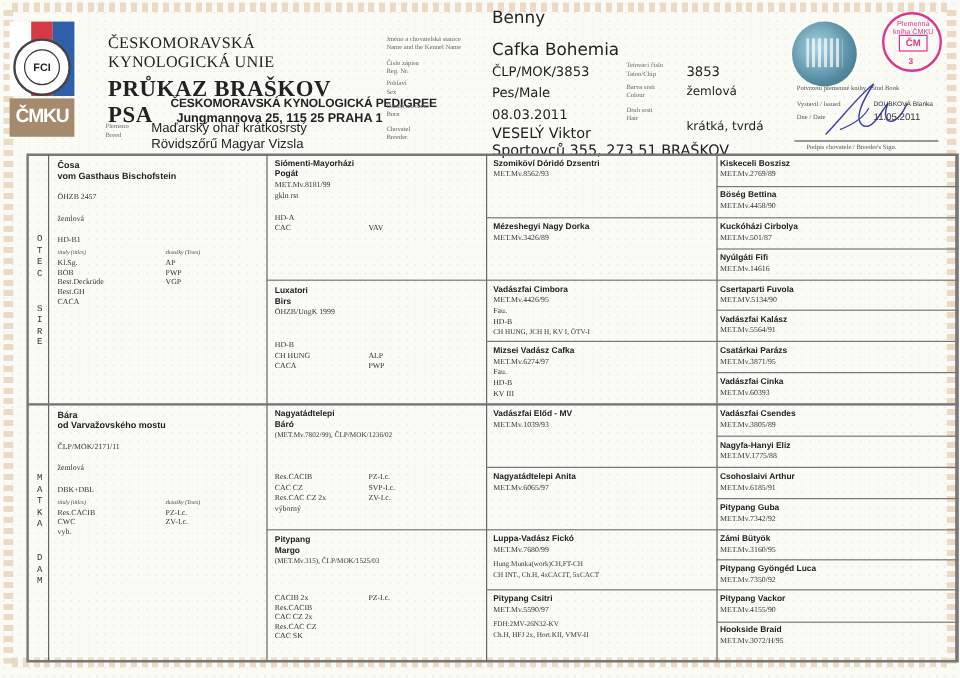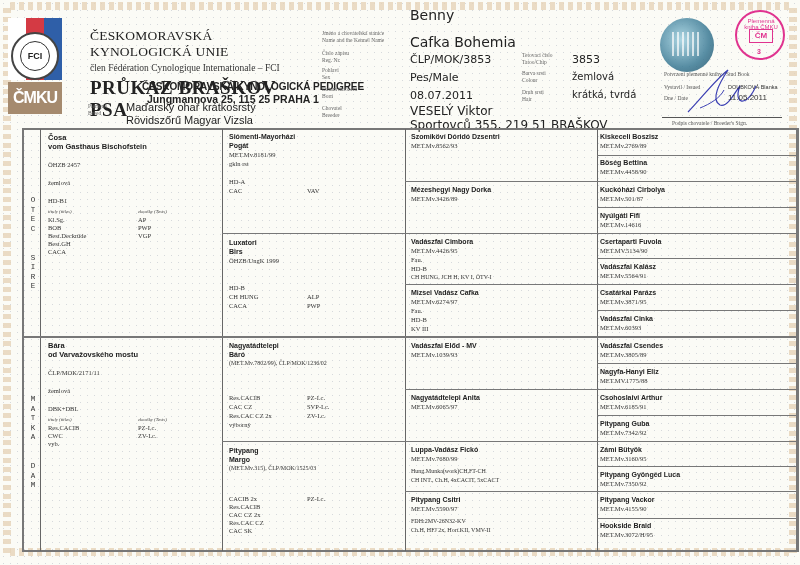--- a/index.html
+++ b/index.html
@@ -111,21 +111,20 @@
   <div class="stripe-red"></div>
   <div class="stripe-blue"></div>
   <div class="fci-circle">
     <div class="fci-inner">FCI</div>
   </div>
   <div class="cmku">ČMKU</div>
 </div>
 
 <div class="hdr-center">
   <div class="org1">ČESKOMORAVSKÁ KYNOLOGICKÁ UNIE</div>
-  <div class="org2">člen Fédération Cynologique Internationale – FCI</div>
   <div class="title">PRŮKAZ BRAŠKOV PSA</div>
 </div>
 <div class="org3">ČESKOMORAVSKÁ KYNOLOGICKÁ PEDIGREE</div>
 <div class="org3addr">Jungmannova 25, 115 25 PRAHA 1</div>
 
 <div class="breed-label">
   <div>Plemeno</div>
     <div>Breed</div>
 </div>
 <div class="breed-val">
@@ -151,39 +150,39 @@
   </div>
 <div class="flabel" style="top:105px">
     <div>Chovatel</div>
     <div>Breeder</div>
   </div>
 
 <div class="fval big" style="top:7px">Benny</div>
 <div class="fval big" style="top:34px">Cafka Bohemia</div>
 <div class="fval mid" style="top:53px">ČLP/MOK/3853</div>
 <div class="fval mid" style="top:71px">Pes/Male</div>
-<div class="fval mid" style="top:89px">08.07.2011</div>
+<div class="fval mid" style="top:89px">08.03.2011</div>
 <div class="fval mid" style="top:104px;font-size:12px">VESELÝ Viktor</div>
-<div class="fval mid" style="top:118px;font-size:12px">Sportovců 355, 219 51 BRAŠKOV</div>
+<div class="fval mid" style="top:118px;font-size:12px">Sportovců 355, 273 51 BRAŠKOV</div>
 
 <div class="flabel2" style="top:52px">
     <div>Tetovací číslo</div>
     <div>Tatoo/Chip</div>
   </div>
 <div class="flabel2" style="top:70px">
     <div>Barva srsti</div>
     <div>Colour</div>
   </div>
 <div class="flabel2" style="top:89px">
     <div>Druh srsti</div>
     <div>Hair</div>
   </div>
 <div class="fval2 chip" style="top:53px">3853</div>
 <div class="fval2" style="top:71px">žemlová</div>
-<div class="fval2" style="top:89px">krátká, tvrdá</div>
+<div class="fval2" style="top:100px">krátká, tvrdá</div>
 
 <div class="stamp-holo">
     <div class="grid"></div>
   </div>
 <div class="stamp-red">
   <div class="sr-top">Plemenná kniha ČMKU</div>
   <div class="sr-mid">ČM</div>
   <div class="sr-num">3</div>
 </div>
 <svg class="sig" viewBox="0 0 80 58">

